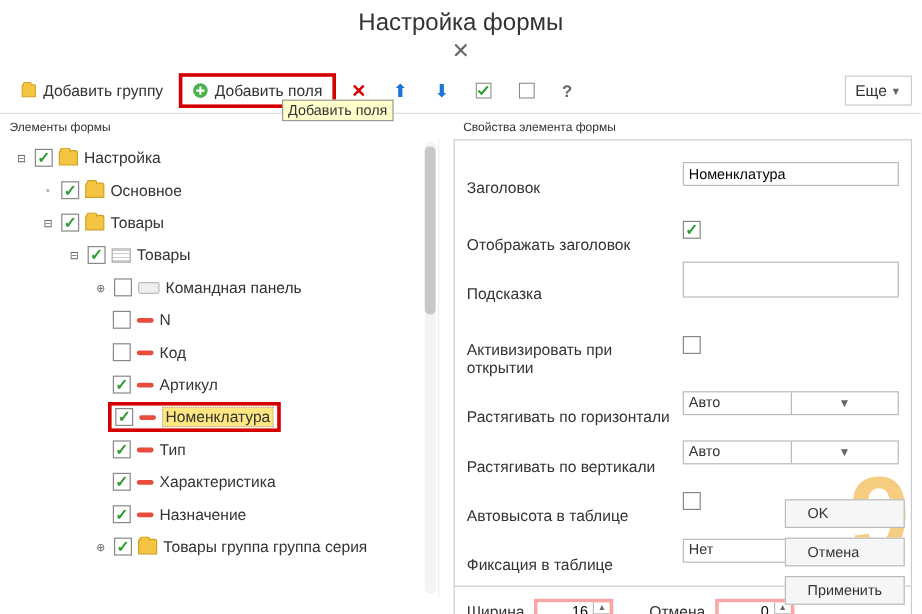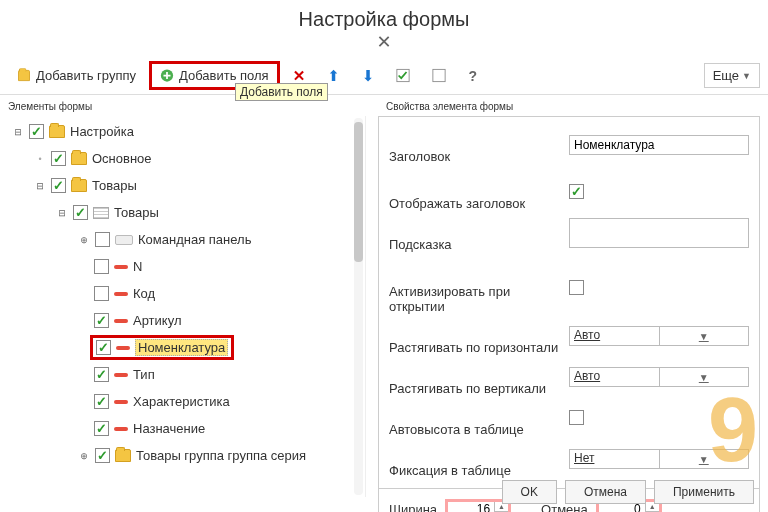--- a/index.html
+++ b/index.html
@@ -36,29 +36,29 @@
 .itxt { white-space: nowrap; }
 .sel { background: #ffe680; border:1px dotted #aaa; padding: 0 2px; }
 .redbox { border: 3px solid #d40000; padding: 1px 3px; display: inline-flex; align-items: center; gap: 5px; }
 .scroll { position:absolute; right:2px; top:2px; bottom:2px; width:9px; background:#f4f4f4; border-radius:4px;}
 .thumb { position:absolute; left:0; right:0; top:4px; height:140px; background:#c8c8c8; border-radius:4px;}
 .props { border:1px solid #ccc; padding: 8px 10px; flex: 0 0 auto; }
 .prow { display: flex; align-items: center; min-height: 22px; margin-bottom: 2px; }
 .plabel { width: 180px; margin-top: 24px; }
 .pinput { flex:1; border:1px solid #bbb; height:20px; padding:1px 4px; font-size:12px;}
 .pcombo { flex:1; display:flex; border:1px solid #bbb; height:20px;}
-.pcombo span { flex:1; padding:1px 4px; font-size:12px;text-decoration:underline;}
+.pcombo span { flex:1; padding:1px 4px; font-size:12px;}
 .pcombo .dd { width:16px; border-left:1px solid #bbb; text-align:center; font-size:10px; line-height:18px; color:#666; cursor:pointer;}
 .props2 { border:1px solid #ccc; border-top:none; padding: 10px; display:flex; gap:30px; align-items:center;}
 .spin { display:inline-flex; border:3px solid #fca5a5; height:20px;justify-content:space-between;}
 .spin input { width:46px; border:none; text-align:right; padding:0 4px; font-size:12px;}
 .spin .sbtn { width:14px; border-left:1px solid #bbb; display:flex; flex-direction:column;}
 .spin .sbtn span { flex:1; font-size:7px; text-align:center; line-height:9px; cursor:pointer; color:#666;}
 .spin .sbtn span:first-child{border-bottom:1px solid #bbb;}
-.footer { position:absolute; bottom:8px; right:14px; display:flex; gap:8px;}
+.footer { position:absolute; bottom:8px; right:14px; display:flex; gap:8px;flex-direction:column;}
 .fb { border:1px solid #bbb; background:#f6f6f6; padding: 4px 18px; font-size:12px; cursor:pointer;}
 .watermark { position:absolute; right:10px; bottom:30px; font-size:90px; font-weight:900; color:#f2b84c; opacity:.7; pointer-events:none; font-family: Arial Black, sans-serif;}
 .cb2 { width:15px; height:15px; border:1px solid #888; display:inline-flex; align-items:center; justify-content:center;}
 .cb2.on::after{content:"✓"; color:#2e9b2e; font-weight:bold; font-size:13px;}
 .ticon svg { width:15px; height:15px; }
 </style>
 </head>
 <body>
 
 <div class="titlebar">

